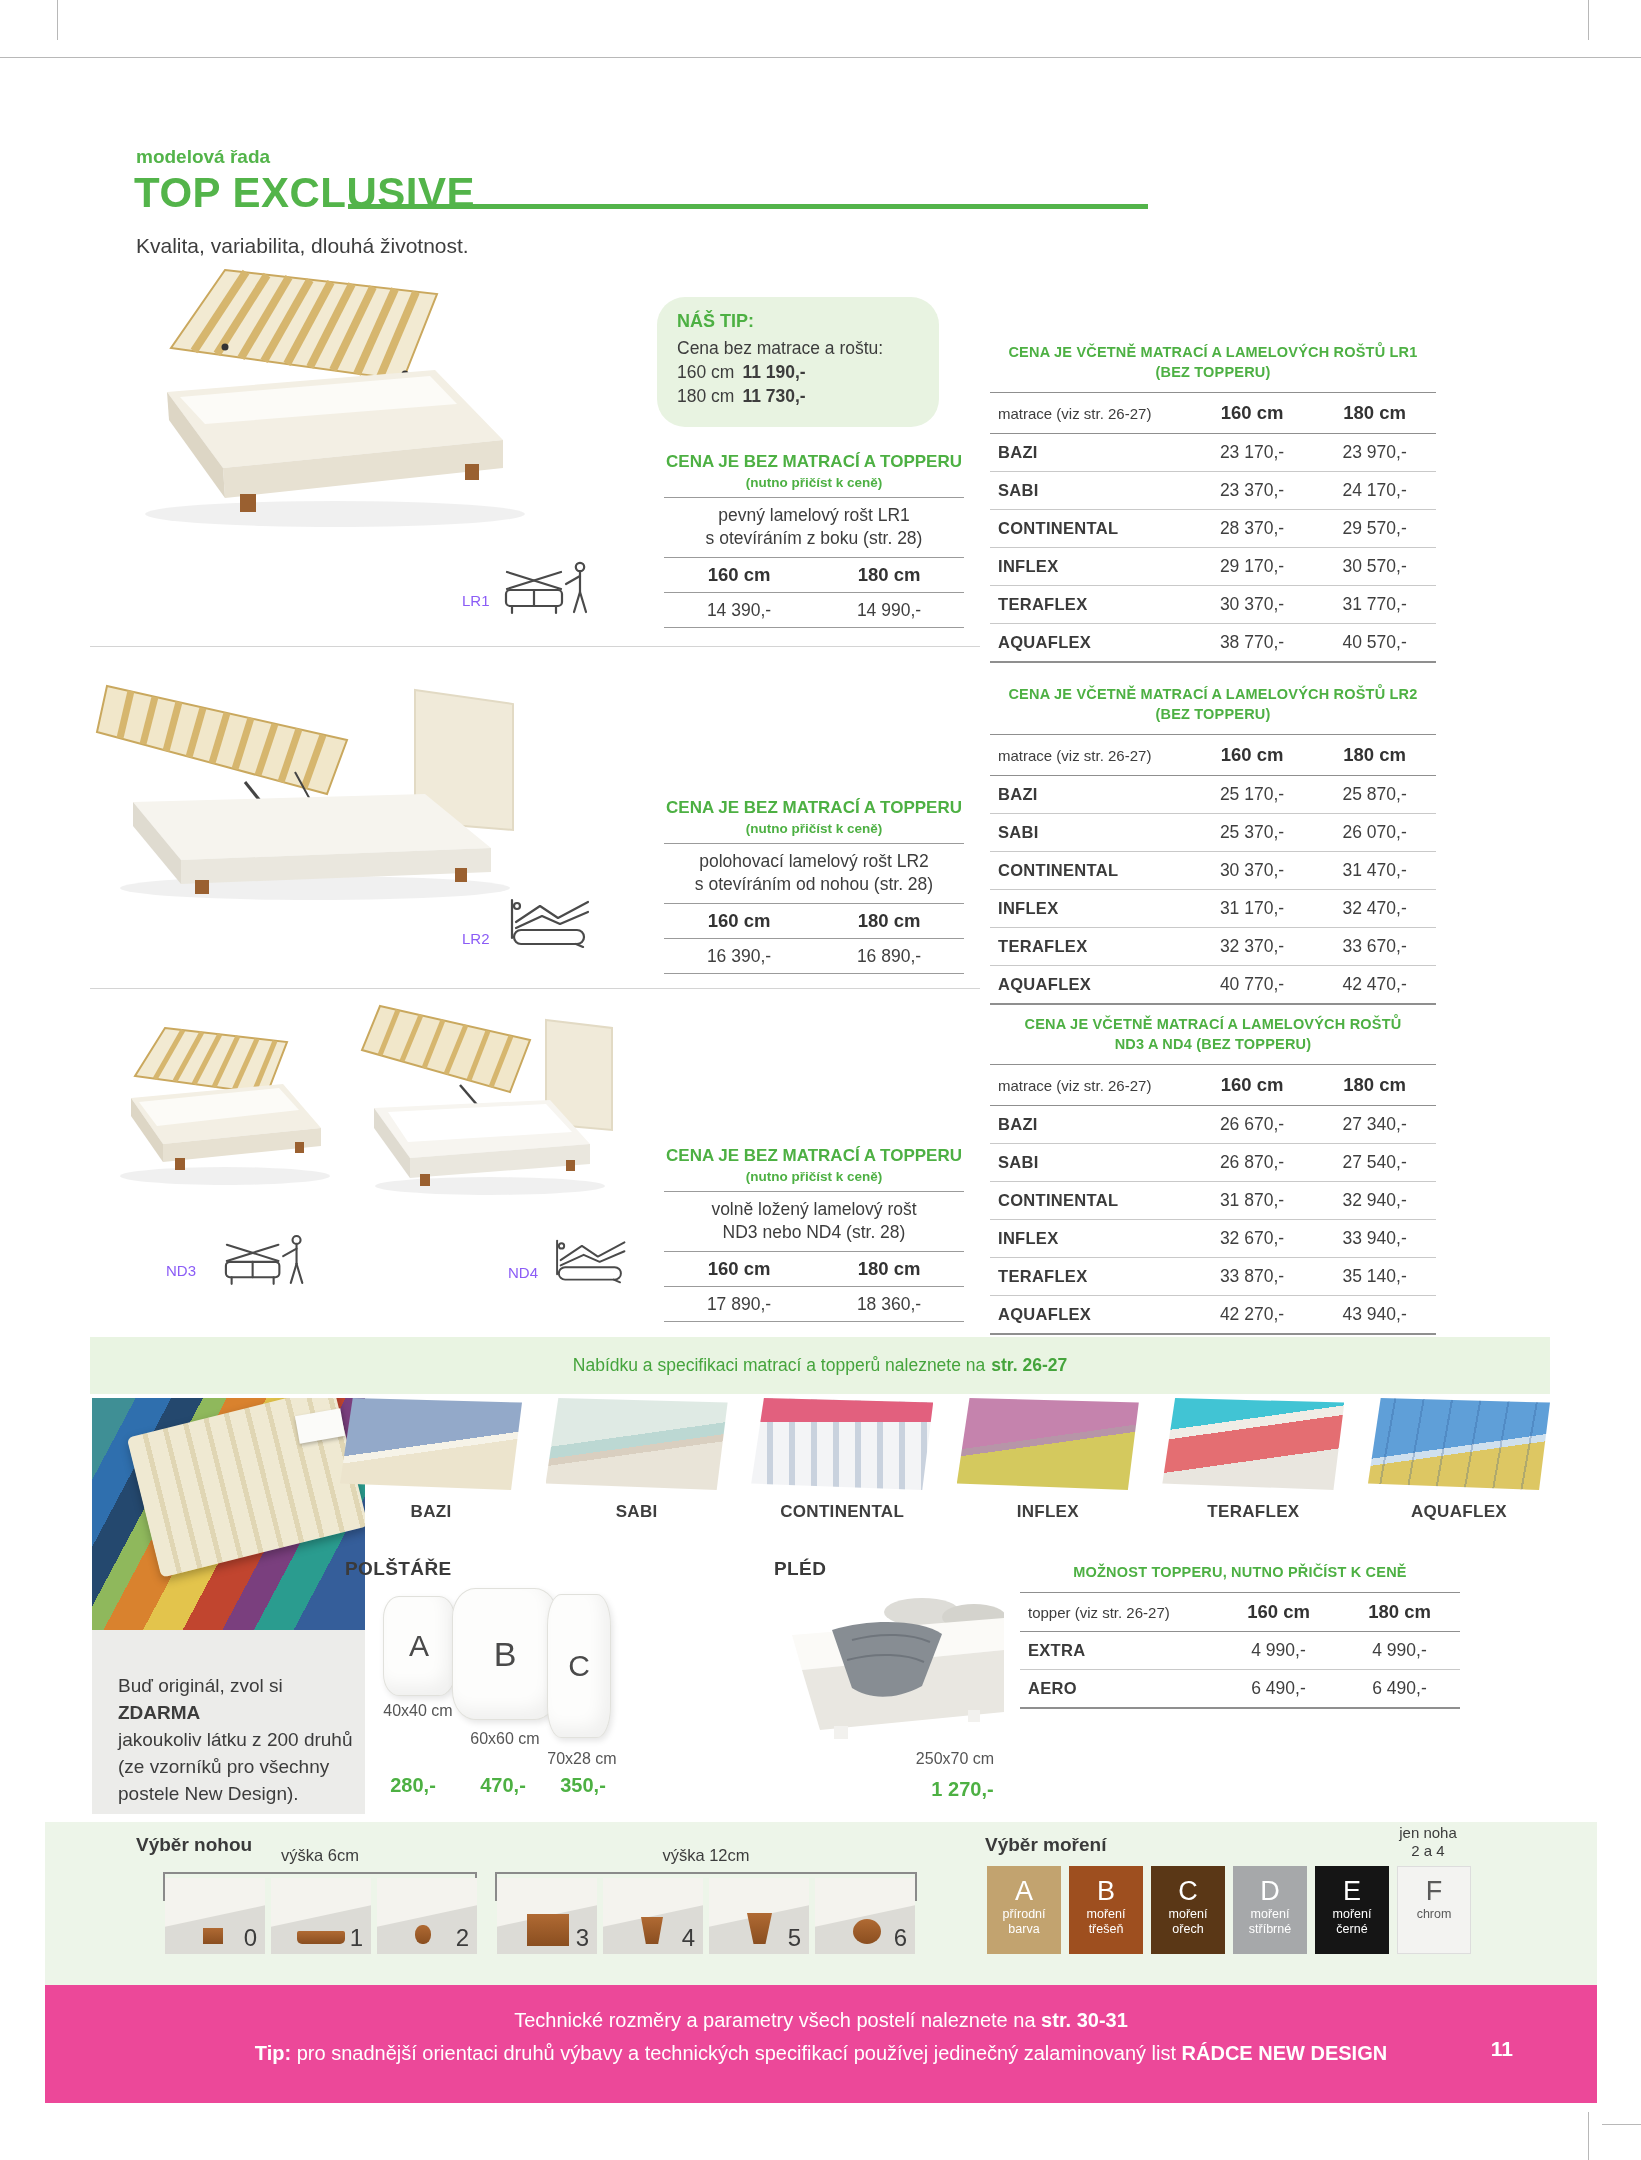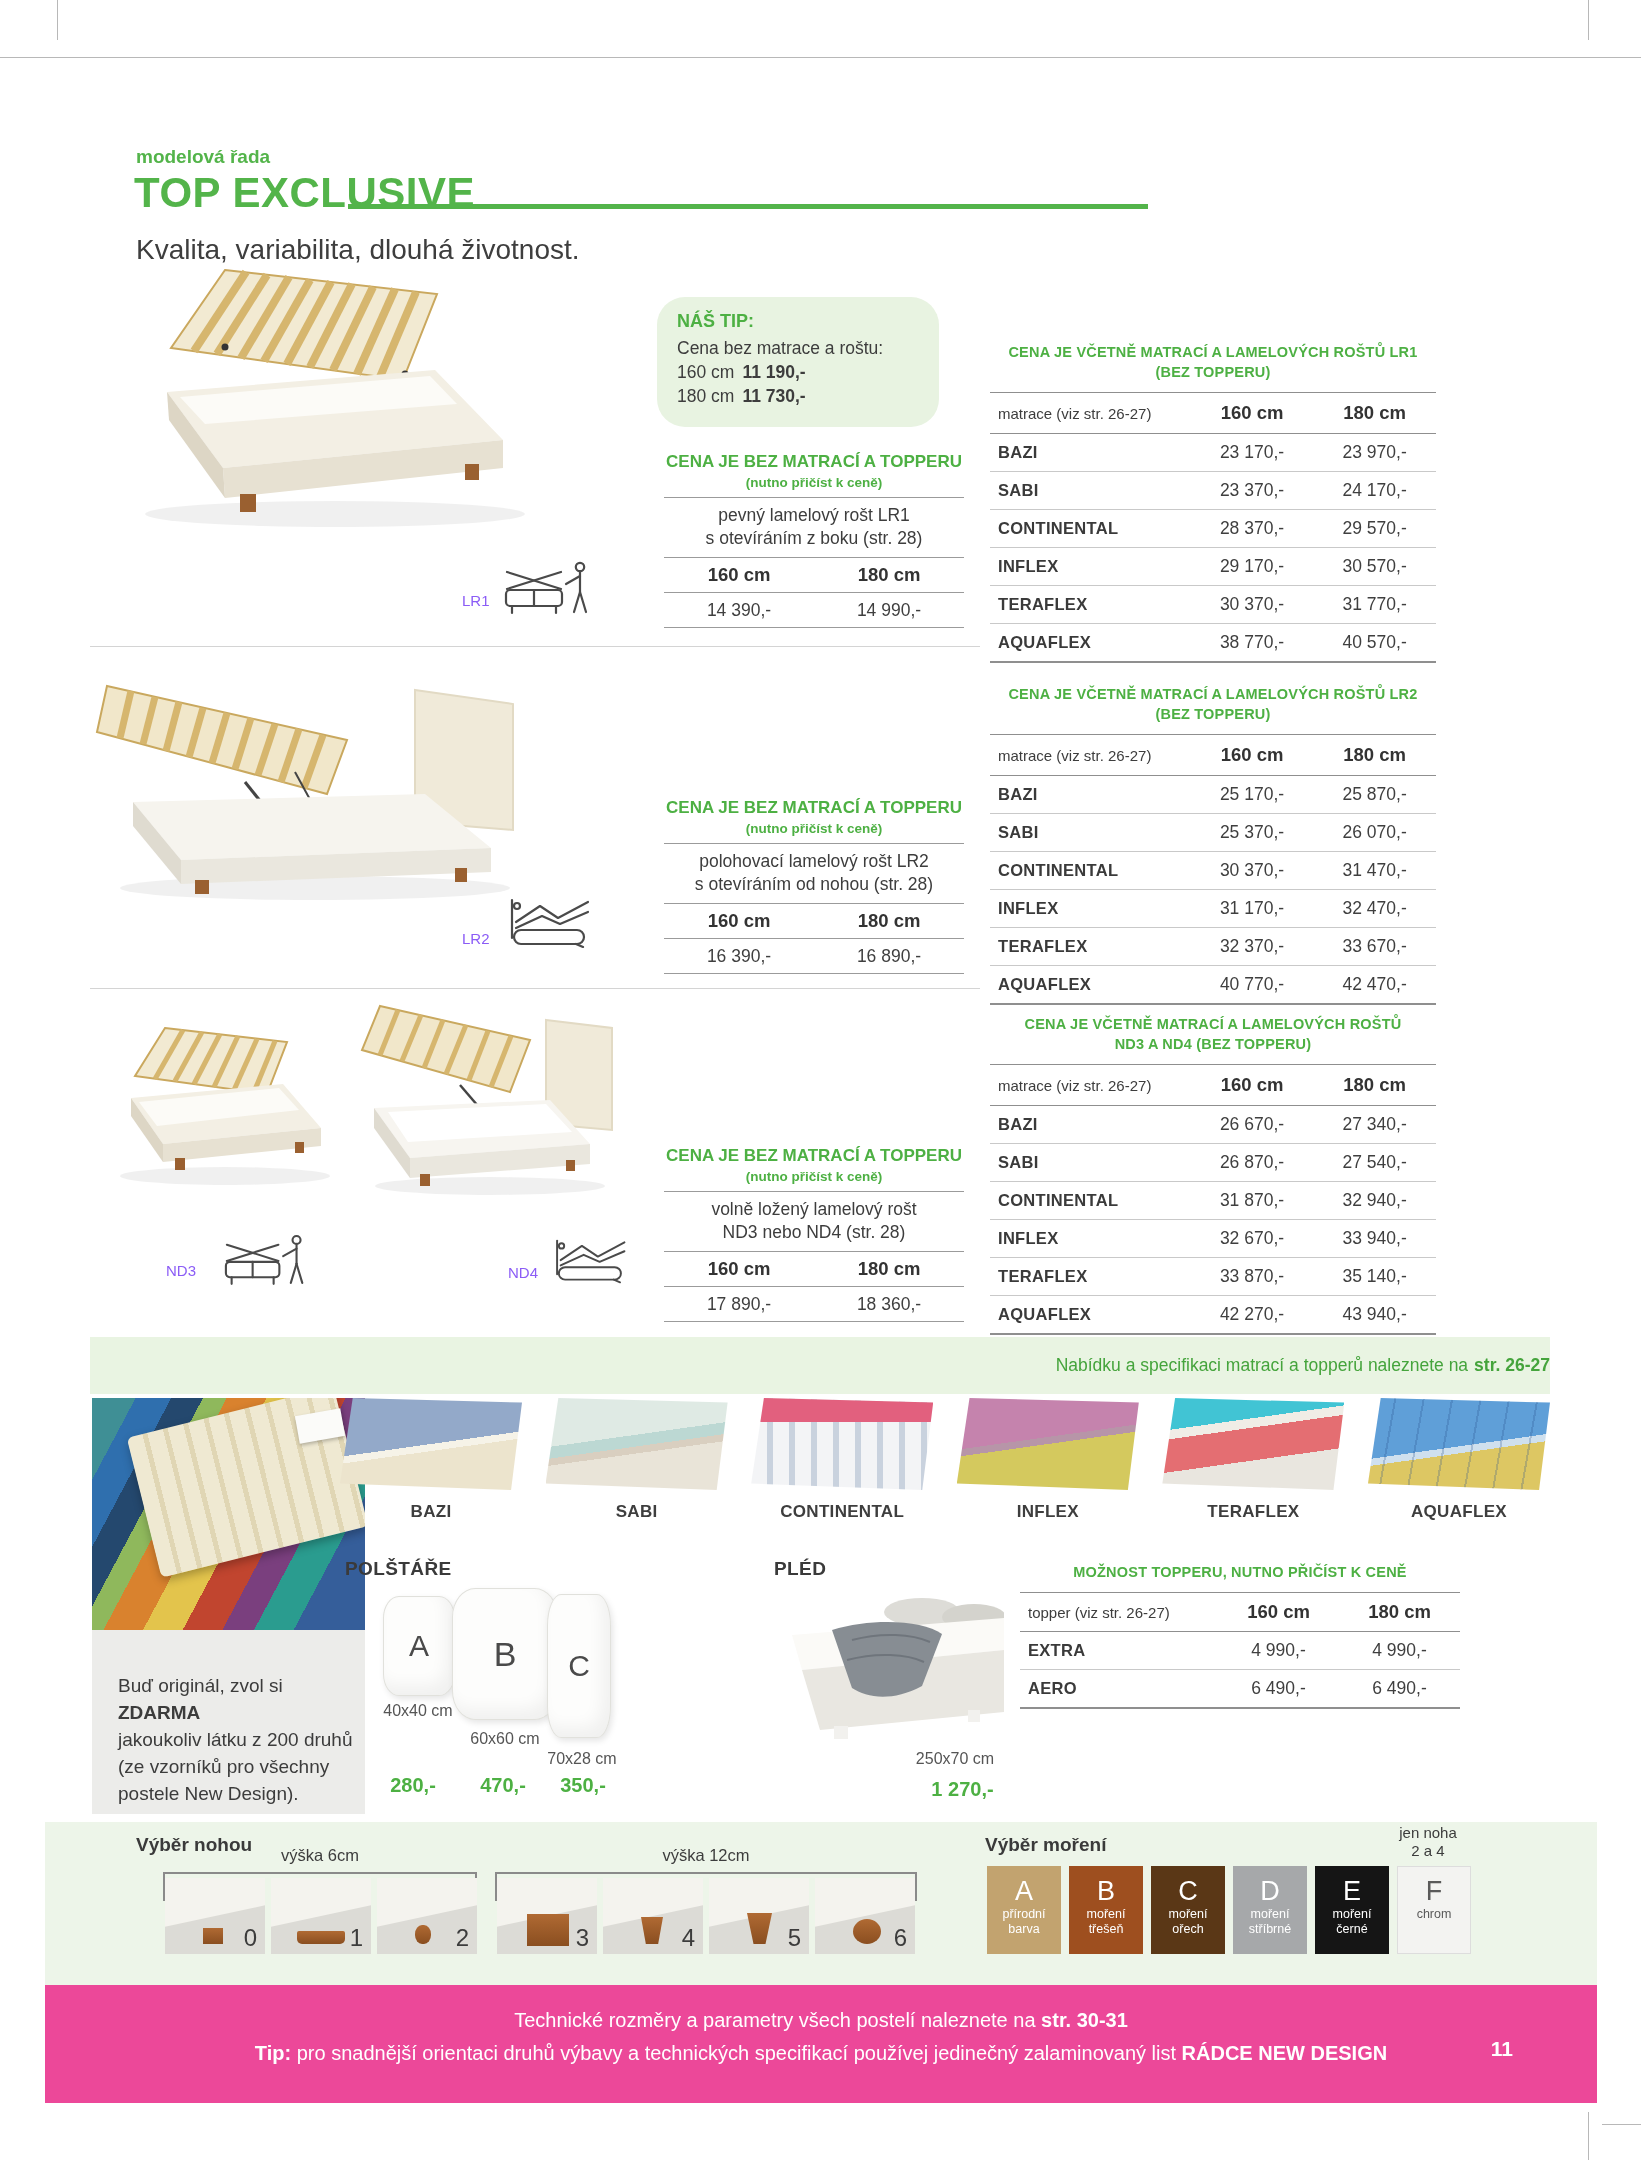--- a/index.html
+++ b/index.html
@@ -8,21 +8,21 @@
   .abs { position:absolute; }
   b,.b { font-weight:bold; }
 
   
   .cmark { position:absolute; background:#b8b8b8; }
 
   
   .eyebrow { font-size:19px; font-weight:bold; color:#53b44a; }
   .pagetitle { font-size:42px; font-weight:800; color:#53b44a; letter-spacing:.5px; line-height:42px; }
   .titlerule { position:absolute; background:#53b44a; height:5px; }
-  .subtitle { font-size:28px; color:#3e3e3e; }
+  .subtitle { font-size:21px; color:#3e3e3e; }
 
   
   .tipbox { position:absolute; left:657px; top:297px; width:282px; height:130px; background:#e8f3e1; padding:14px 0 0 20px; box-sizing:border-box;border-radius:28px; }
   .tip-label { color:#4db043; font-weight:bold; font-size:18px; }
   .tip-intro { font-size:17.5px; color:#3d3d3d; margin-top:6px; }
   .tip-row { font-size:17.5px; margin-top:3px; }
   .tip-row .price { font-weight:bold; margin-left:8px; }
 
   
   .midblock { position:absolute; left:664px; width:300px; }
@@ -48,21 +48,21 @@
   .prow .sz { font-weight:bold; font-size:18.5px; text-align:center; color:#333; }
   .prow .nm { font-weight:bold; font-size:16.5px; color:#3a3a3a; letter-spacing:.3px; padding-left:8px; }
   .prow .pr { text-align:center; font-size:17.5px; color:#3f3f3f; }
 
   .sectionrule { position:absolute; left:90px; width:890px; height:1px; background:#d4d4d4; }
 
   .badge { position:absolute; font-size:15px; color:#8b5cf6; }
 
   
   .banner { position:absolute; left:90px; top:1337px; width:1460px; height:57px; background:#e9f4e2;
-            display:flex; align-items:center; justify-content:flex-end; font-size:17.5px; color:#45a43c; }
+            display:flex; align-items:center; justify-content:center; font-size:17.5px; color:#45a43c; }
   .banner b { margin-left:6px; }
 
   
   .fabric { position:absolute; left:92px; top:1398px; width:273px; height:232px; overflow:hidden;
     background:linear-gradient(118deg,#3f8f95 0 11%,#2f6fae 11% 20%,#24486e 20% 28%,#8fb85c 28% 34%,#d9822e 34% 44%,#e3c44c 44% 54%,#c1452f 54% 64%,#7a3f7e 64% 72%,#2a9c8f 72% 82%,#355e9a 82% 100%); }
   .fabric-fan { position:absolute; right:4%; top:5%; width:78%; height:62%;
     background:repeating-linear-gradient(90deg,#efe9d2 0 16px,#e0d6b4 16px 21px);
     transform:rotate(-14deg); border-radius:6px; box-shadow:0 4px 10px rgba(0,0,0,.28); }
   .fabric-chip { position:absolute; right:8%; top:6%; width:46px; height:28px; background:#fbfbf9;
     transform:rotate(-10deg); box-shadow:0 2px 4px rgba(0,0,0,.25); }

